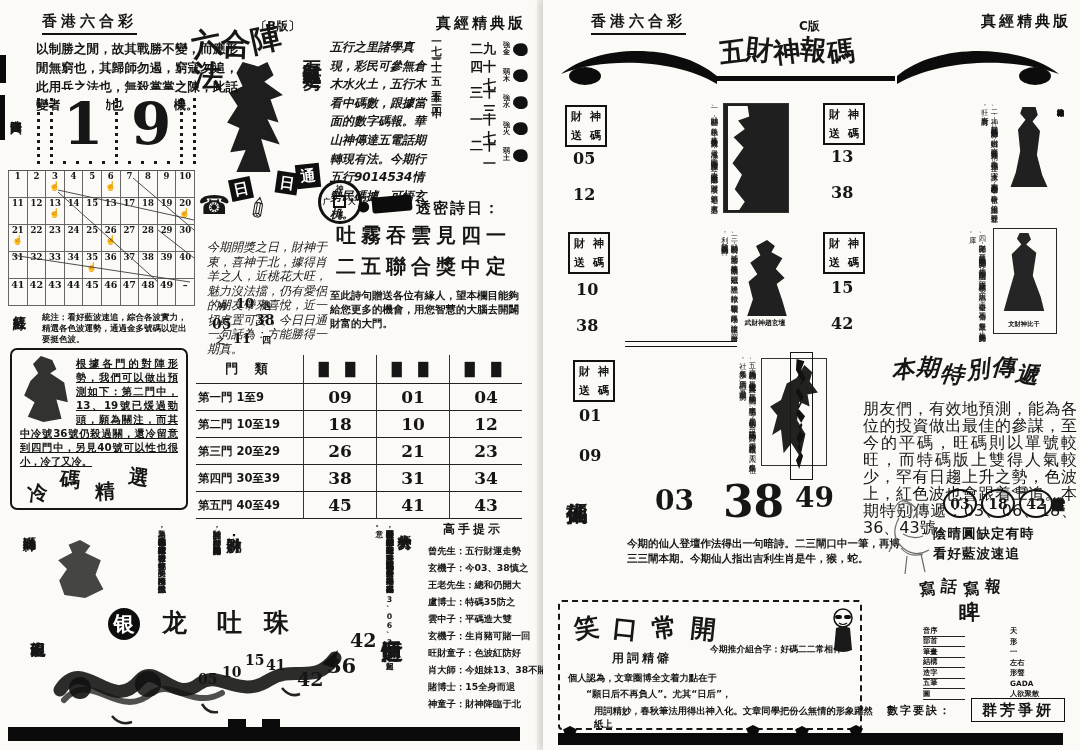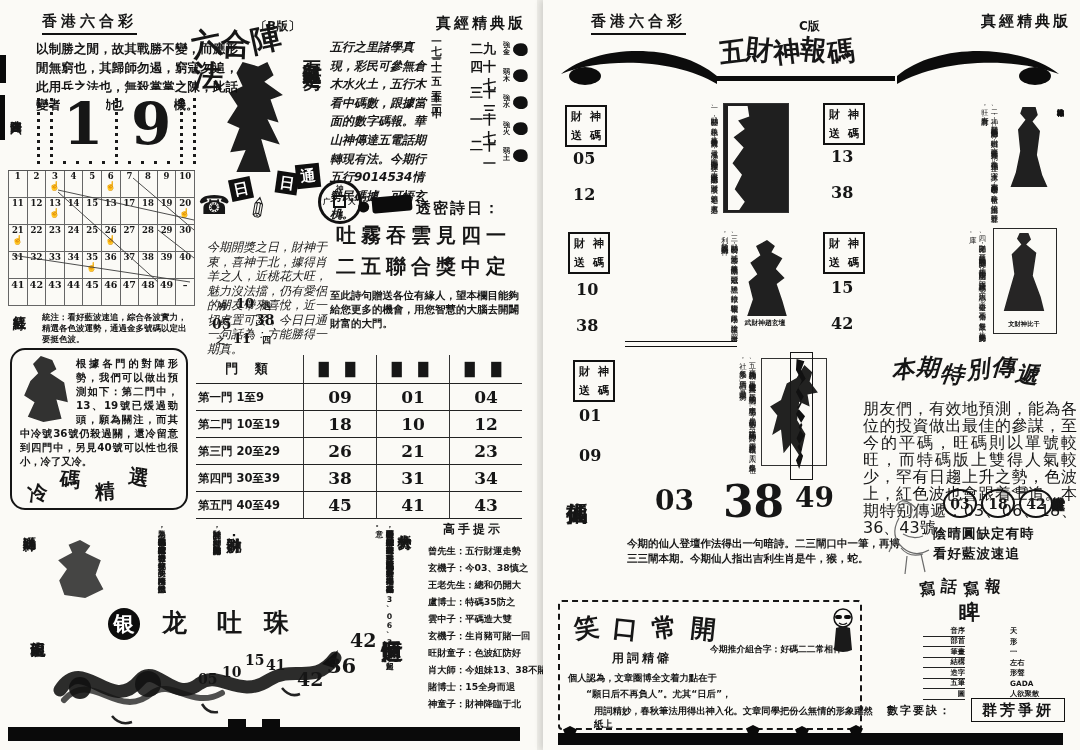--- a/index.html
+++ b/index.html
@@ -51,21 +51,21 @@
   #coin{position:absolute;left:122px;top:8px;width:38px;height:38px;border:3px solid #111;border-radius:50%;}
   #coin .sq{position:absolute;left:12px;top:12px;width:9px;height:9px;border:2px solid #111;}
   #coin span{position:absolute;font-size:7.5px;font-weight:700;}
   #graffiti{left:372px;top:196px;width:40px;height:16px;background:#0c0c0c;border-radius:3px;transform:rotate(-5deg);}
   #graffiti:after{content:"";position:absolute;left:-14px;top:3px;width:11px;height:11px;background:#0c0c0c;border-radius:50%;}
   #poem-title{left:416px;top:199px;font-size:15px;font-weight:900;letter-spacing:2px;}
   #poem1{left:336px;top:222px;font-size:20px;font-weight:900;letter-spacing:5px;}
   #poem2{left:336px;top:253px;font-size:20px;font-weight:900;letter-spacing:5px;}
   #poem-note{left:330px;top:288px;width:192px;font-size:10.5px;line-height:14px;font-weight:700;}
   #daily-text{left:199px;top:240px;width:128px;font-size:12px;line-height:14.5px;font-weight:400;font-style:italic;margin-left:8px;}
-  #predict-box{left:10px;top:348px;width:178px;height:162px;border:2.5px solid #151515;border-radius:15px;padding:6px 8px;box-sizing:border-box;}
+  #predict-box{left:10px;top:348px;width:178px;height:162px;border:2.5px solid #151515;border-radius:7px;padding:6px 8px;box-sizing:border-box;text-decoration:underline;}
   #inkboy{float:left;width:52px;height:66px;background:#161616;opacity:.88;margin:0 4px 2px 0;
     clip-path:polygon(40% 0,62% 6%,70% 20%,58% 26%,85% 40%,92% 70%,70% 66%,80% 95%,45% 100%,15% 92%,28% 70%,8% 60%,20% 38%,35% 26%,25% 12%);}
   #predict-text{font-size:10.3px;line-height:14px;font-weight:700;text-align:justify;}
   #cold-title{position:absolute;left:14px;top:118px;width:150px;font-size:20px;font-weight:900;}
   #cold-title span:nth-child(1){transform:rotate(-10deg) translateY(12px);}
   #cold-title span:nth-child(2){transform:rotate(6deg) translateY(-2px);margin-left:14px;}
   #cold-title span:nth-child(3){transform:rotate(-4deg) translateY(10px);margin-left:14px;}
   #cold-title span:nth-child(4){transform:rotate(8deg) translateY(-4px);margin-left:14px;}
   #gatetable{left:196px;top:355px;width:326px;display:grid;grid-template-columns:107px 73px 73px 73px;}
   .gt{border-bottom:1.5px solid #222;display:flex;align-items:center;justify-content:center;height:26px;}
@@ -162,21 +162,21 @@
   .circ{width:30px;height:25px;border:2.5px solid #111;border-radius:50%;display:flex;align-items:center;justify-content:center;font-size:14px;font-weight:800;font-family:"DejaVu Serif",serif;}
   #child-line1{left:390px;top:525px;width:118px;font-size:13.5px;font-weight:900;letter-spacing:1px;}
   #child-line2{left:390px;top:545px;width:118px;font-size:13.5px;font-weight:900;letter-spacing:1px;}
   #child-label{left:506px;top:487px;height:92px;font-size:13px;font-weight:900;}
   #word-title{left:376px;top:577px;width:110px;font-size:16px;font-weight:900;letter-spacing:6px;}
   #word-title span:nth-child(odd){transform:rotate(-8deg) translateY(2px);}
   #word-title span:nth-child(even){transform:rotate(6deg);}
   #word-char{left:416px;top:598px;font-size:21px;font-weight:900;}
   #wordtable{left:372px;top:626px;width:160px;}
   .wrow{display:flex;height:10.5px;align-items:center;}
-  .wlab{width:42px;margin-left:8px;border-bottom:1px solid #222;font-size:7.3px;font-weight:800;text-align:right;}
+  .wlab{width:42px;margin-left:8px;border-bottom:1px solid #222;font-size:7.3px;font-weight:800;text-align:left;}
   .wval{margin-left:45px;font-size:7.3px;font-weight:600;}
   #key-label{left:344px;top:703px;font-size:11px;font-weight:800;letter-spacing:2px;}
   #key-box{left:428px;top:698px;width:92px;height:22px;border:1.5px solid #111;display:flex;align-items:center;justify-content:center;font-size:15px;font-weight:900;letter-spacing:3px;}
   #laughbox{left:15px;top:600px;width:300px;height:126px;border:2.5px dashed #161616;border-radius:4px;}
   #laugh-title{position:absolute;left:14px;top:8px;width:220px;font-size:25px;font-weight:900;letter-spacing:14px;}
   #laugh-title span:nth-child(odd){transform:rotate(-8deg);}
   #laugh-title span:nth-child(even){transform:rotate(6deg) translateY(3px);}
   #laugh-sub{position:absolute;left:52px;top:48px;font-size:12px;font-weight:900;letter-spacing:3px;}
   #laugh-combo{position:absolute;left:150px;top:42px;width:142px;font-size:8.8px;font-weight:700;}
   #laugh-l1{position:absolute;left:8px;top:70px;font-size:9.3px;font-weight:700;}

